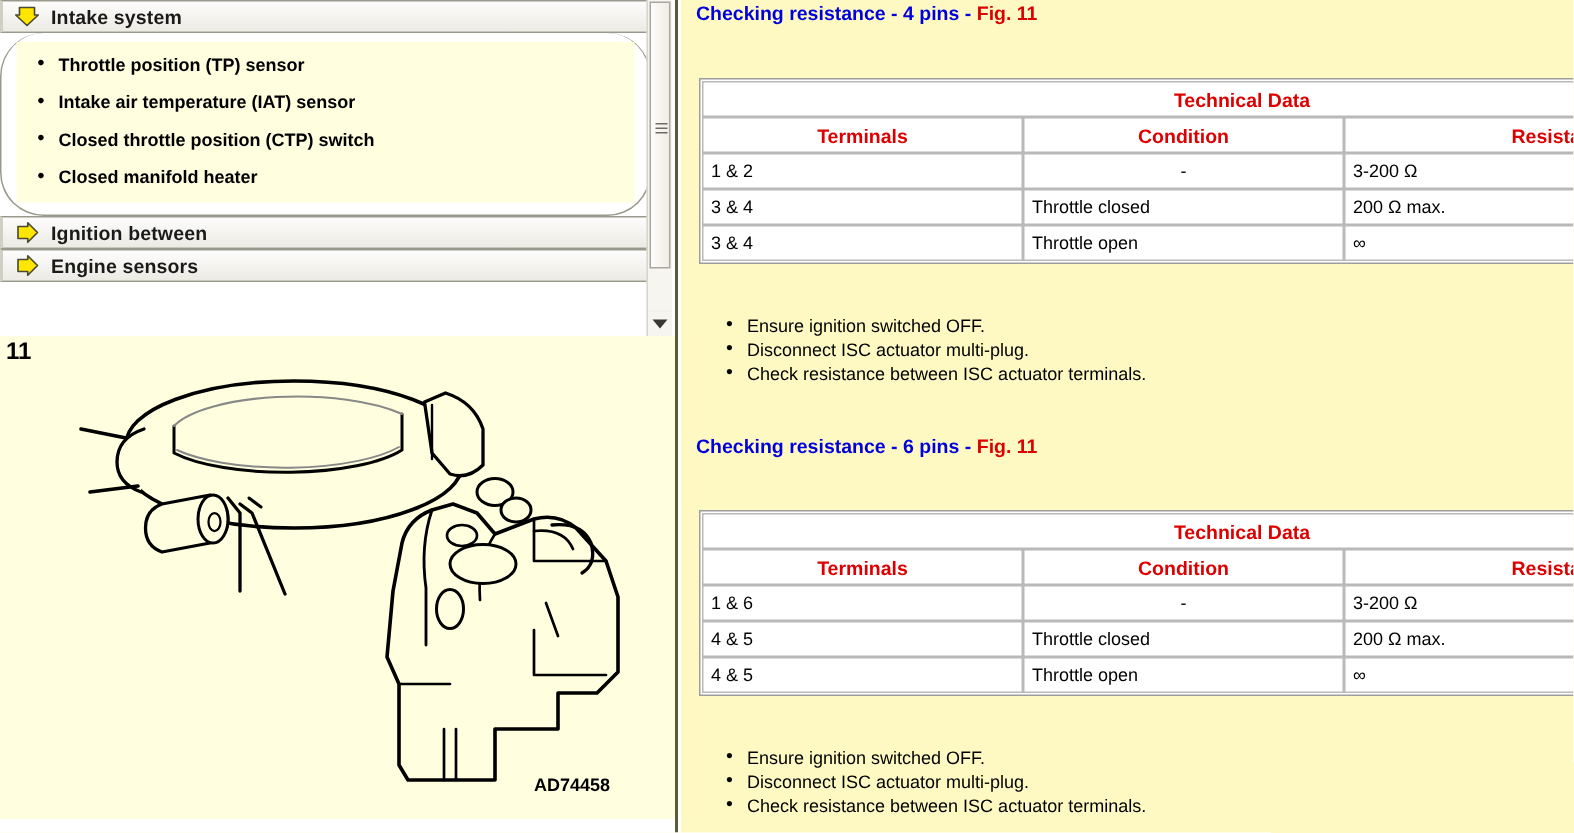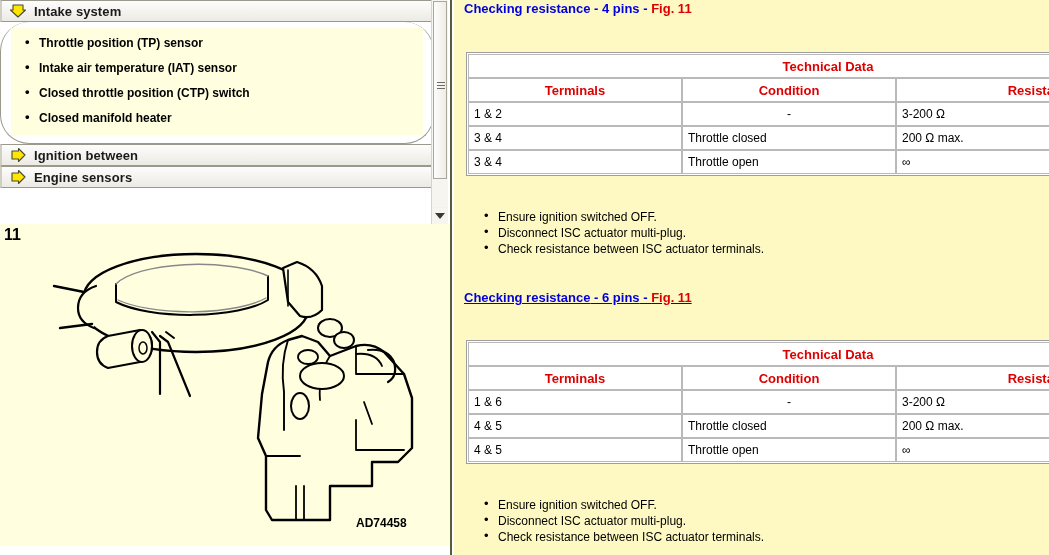--- a/index.html
+++ b/index.html
@@ -188,21 +188,21 @@
     padding-left: 16px; line-height: 16px; white-space: nowrap;
   }
   ul.notes li::before {
     content: "\2022";
     position: absolute; left: 2px; top: -1px; font-size: 13px;
   }
 
   #blk-1 { position: absolute; left: 10px; top: 1px; }
   #tbl-1 { position: absolute; left: 12px; top: 52px; }
   #notes-1 { position: absolute; left: 28px; top: 209px; }
-  #blk-2 { position: absolute; left: 10px; top: 290px; text-decoration: underline; }
+  #blk-2 { position: absolute; left: 10px; top: 290px; }
   #tbl-2 { position: absolute; left: 12px; top: 340px; }
   #notes-2 { position: absolute; left: 28px; top: 497px; }
 </style>
 </head>
 <body>
 
 <div id="root">
 
   <div id="left-col">
 

